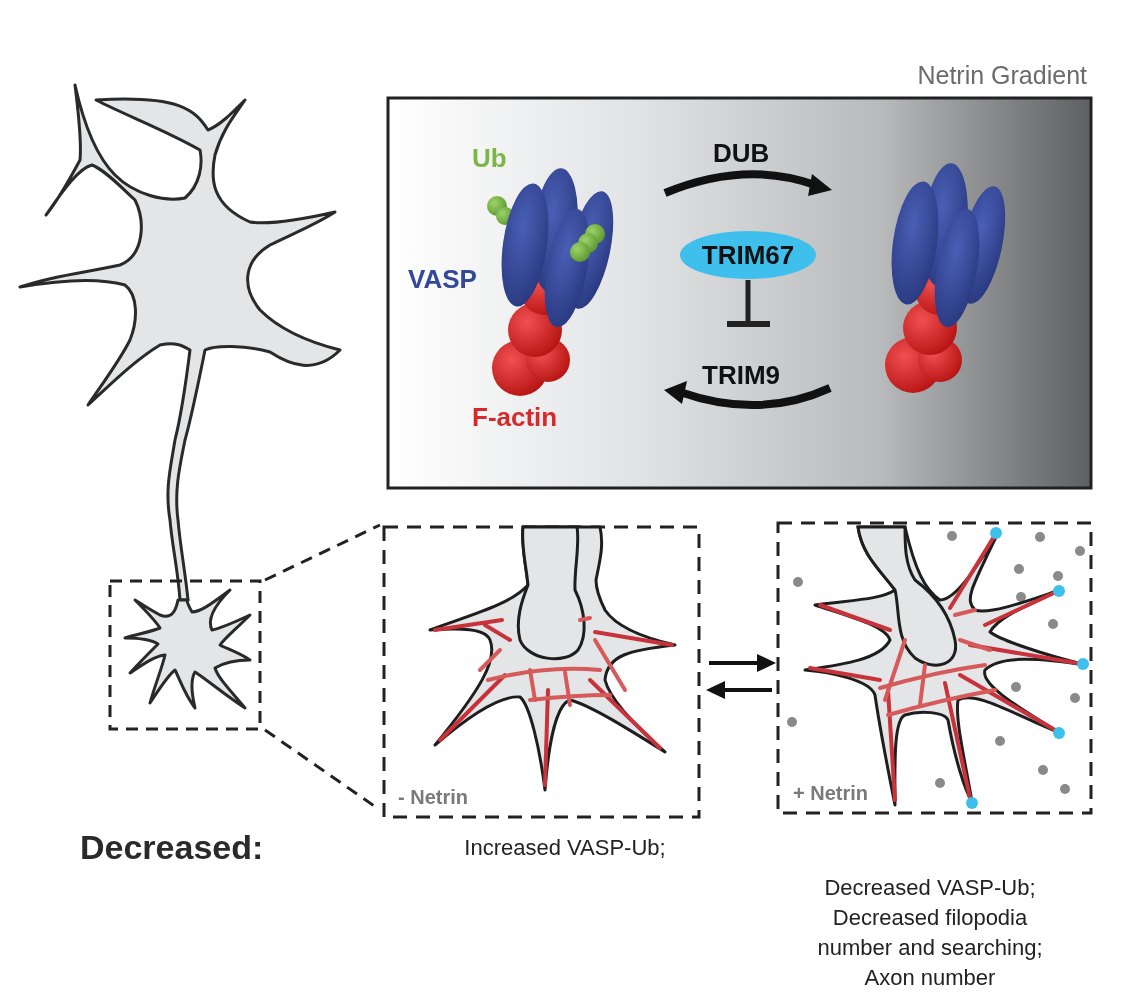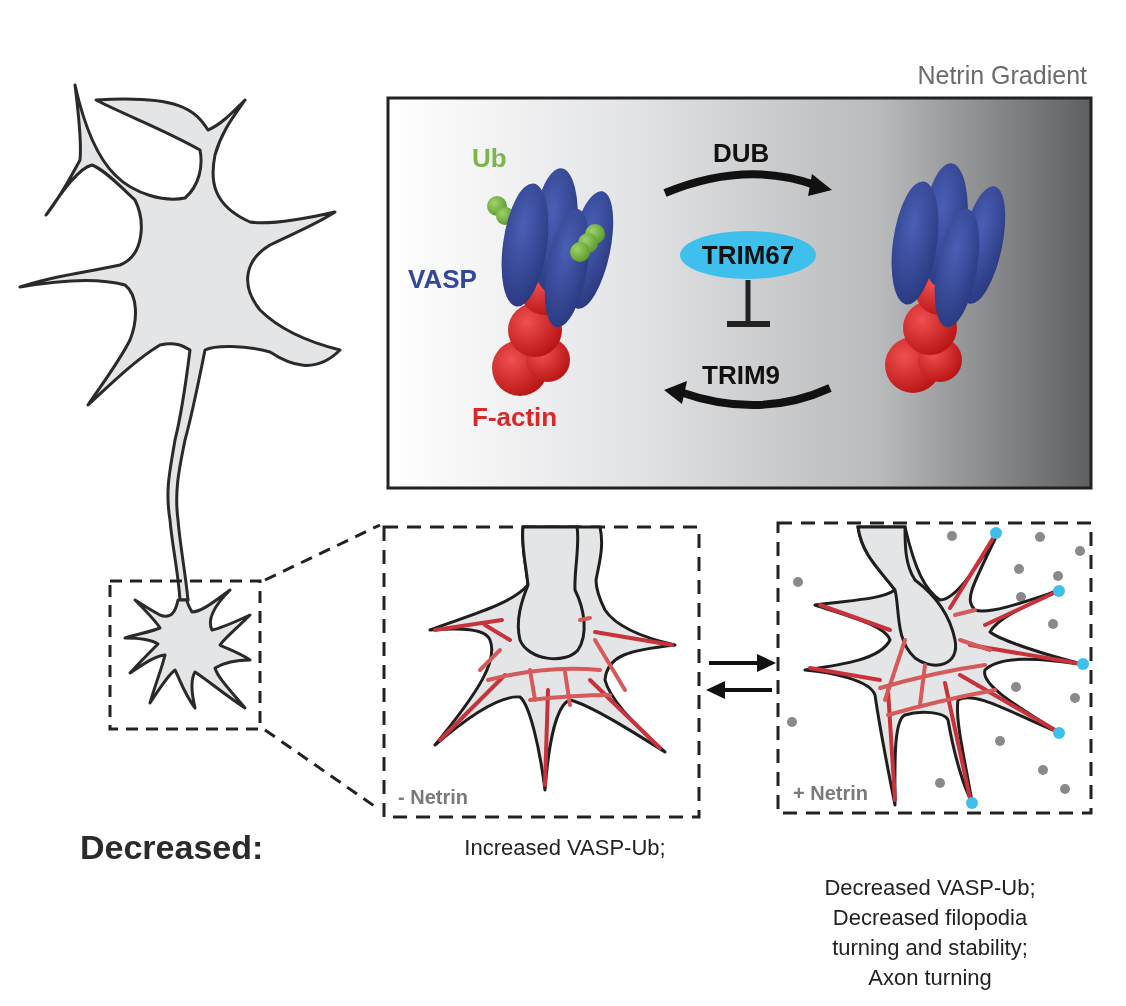--- a/index.html
+++ b/index.html
@@ -226,15 +226,15 @@
 
 <div class="morph">Decreased:</div>
 
 <div class="caption" style="left:384px; top:833px; width:362px;">
   <div>Increased VASP-Ub;</div>
 </div>
 
 <div class="caption" style="left:780px; top:833px; width:300px;margin-top:40px;">
   <div>Decreased VASP-Ub;</div>
   <div>Decreased filopodia</div>
-  <div>turning and stability;</div>
-  <div>Axon turning</div>
+  <div>number and searching;</div>
+  <div>Axon number</div>
 </div>
 
 </body></html>

